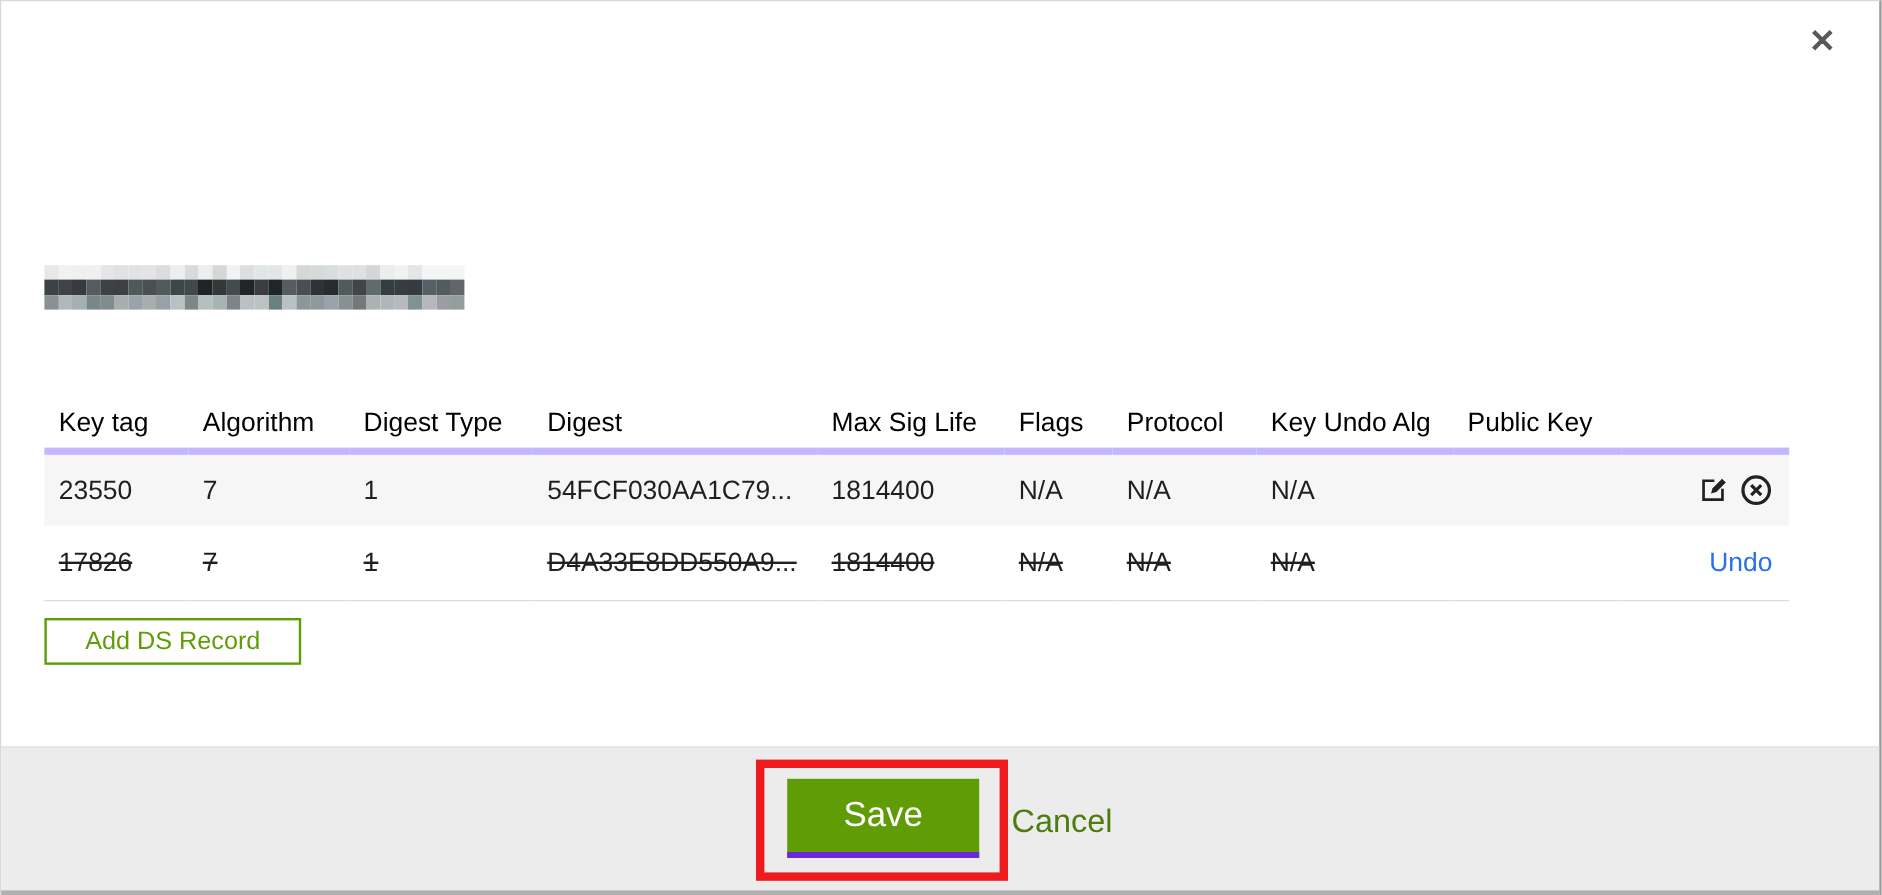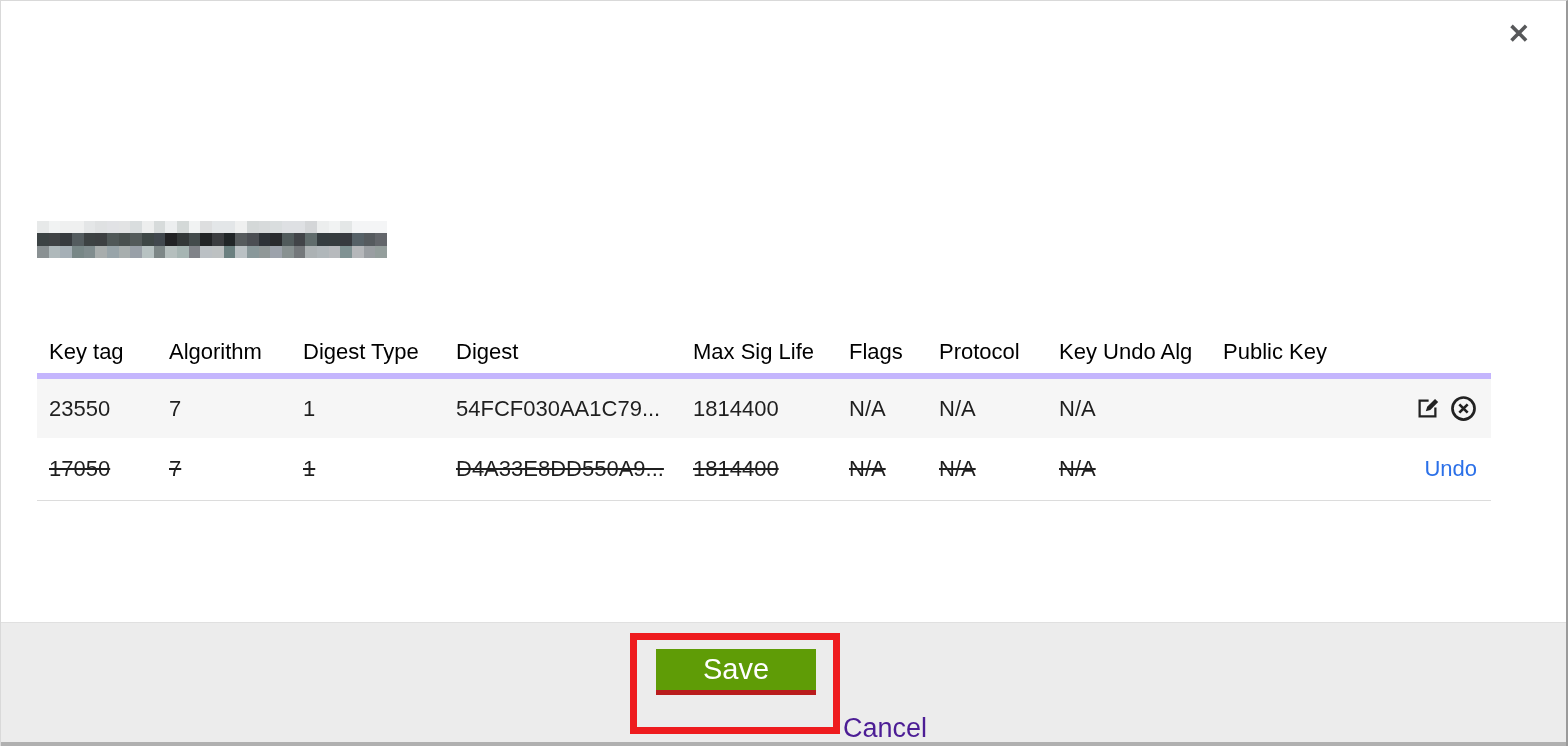--- a/index.html
+++ b/index.html
@@ -84,31 +84,31 @@
     background: #b0b0b0;
   }
   .annotation-box {
     position: absolute; left: 629px; top: 10px;
     width: 210px; height: 101px;
     border: 7px solid #ee1b1e;
     pointer-events: none;
   }
   .save-btn {
     position: absolute; left: 655px; top: 26px;
-    width: 160px; height: 46px;
+    width: 160px; height: 66px;
     background: #5f9c06;
     border: none;
-    border-bottom: 5px solid #b91c1c;
+    border-bottom: 5px solid #6d28d9;
     color: #ffffff; font-size: 29px;
     font-family: "Liberation Sans", sans-serif;
     cursor: pointer;
   }
   .cancel-link {
     position: absolute; left: 842px; top: 46px;
-    font-size: 27px; color: #4c1d95; cursor: pointer; text-decoration: none; margin-top: 44px;
+    font-size: 27px; color: #4d7c0f; cursor: pointer; text-decoration: none;
   }
 </style>
 </head>
 <body>
 
 <div id="app">
 
 
   <span class="close-btn">✕</span>
 
@@ -253,36 +253,37 @@
           </span>
           <span class="icon-btn">
             <svg width="27" height="27" viewBox="0 0 24 24">
               <circle cx="12" cy="12" r="9.8" fill="none" stroke="#222" stroke-width="2.4"></circle>
               <path d="M8.3 8.3l7.4 7.4M15.7 8.3l-7.4 7.4" stroke="#222" stroke-width="2.4"></path>
             </svg>
           </span>
         </td>
       </tr>
       <tr class="row-deleted">
-        <td><span class="cell-text">17050</span></td>
+        <td><span class="cell-text">17826</span></td>
         <td><span class="cell-text">7</span></td>
         <td><span class="cell-text">1</span></td>
         <td><span class="cell-text">D4A33E8DD550A9...</span></td>
         <td><span class="cell-text">1814400</span></td>
         <td><span class="cell-text">N/A</span></td>
         <td><span class="cell-text">N/A</span></td>
         <td><span class="cell-text">N/A</span></td>
         <td><span class="cell-text"></span></td>
         <td class="actions-cell">
           <a class="undo-link">Undo</a>
         </td>
       </tr>
     </tbody>
   </table>
 
+  <button class="add-btn">Add DS Record</button>
 
   <div class="modal-footer">
     <button class="save-btn">Save</button>
     <div class="annotation-box"></div>
     <a class="cancel-link">Cancel</a>
     <div class="footer-bottom-edge"></div>
   </div>
 
 </div>
 

